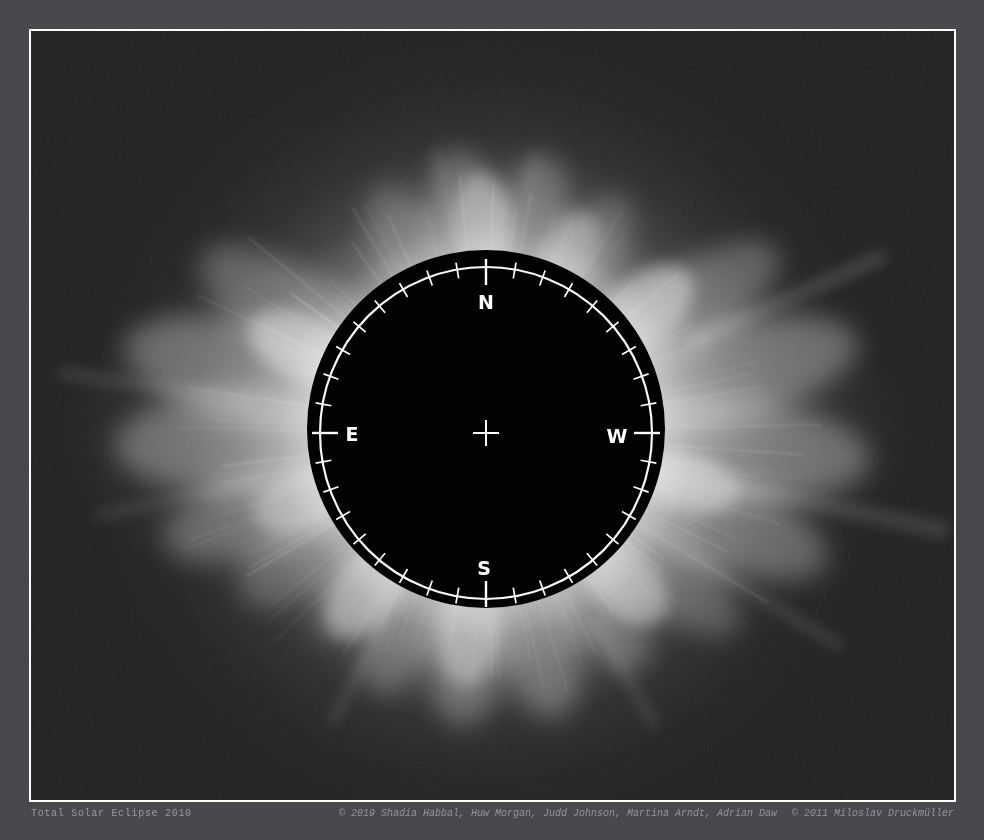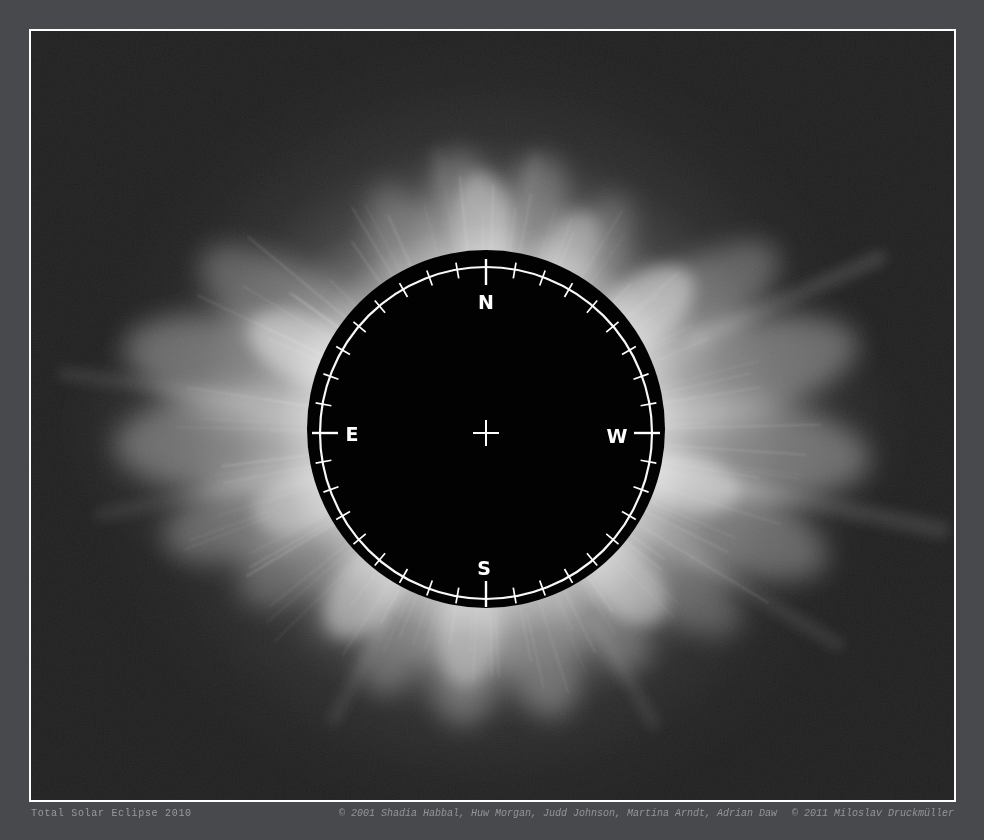--- a/index.html
+++ b/index.html
@@ -266,18 +266,18 @@
       <g stroke="#ffffff" stroke-width="2">
         <line x1="442" y1="402" x2="468" y2="402"></line>
         <line x1="455" y1="389" x2="455" y2="415"></line>
       </g>
     </svg>
   </div>
 
   <div class="caption">
     <span class="title">Total Solar Eclipse 2010</span>
     <span class="credits">
-      <span>© 2001 Shadia Habbal, Huw Morgan, Judd Johnson, Martina Arndt, Adrian Daw</span>
+      <span>© 2019 Shadia Habbal, Huw Morgan, Judd Johnson, Martina Arndt, Adrian Daw</span>
       <span>© 2011 Miloslav Druckmüller</span>
     </span>
   </div>
 
 </div>
 
 </body></html>

